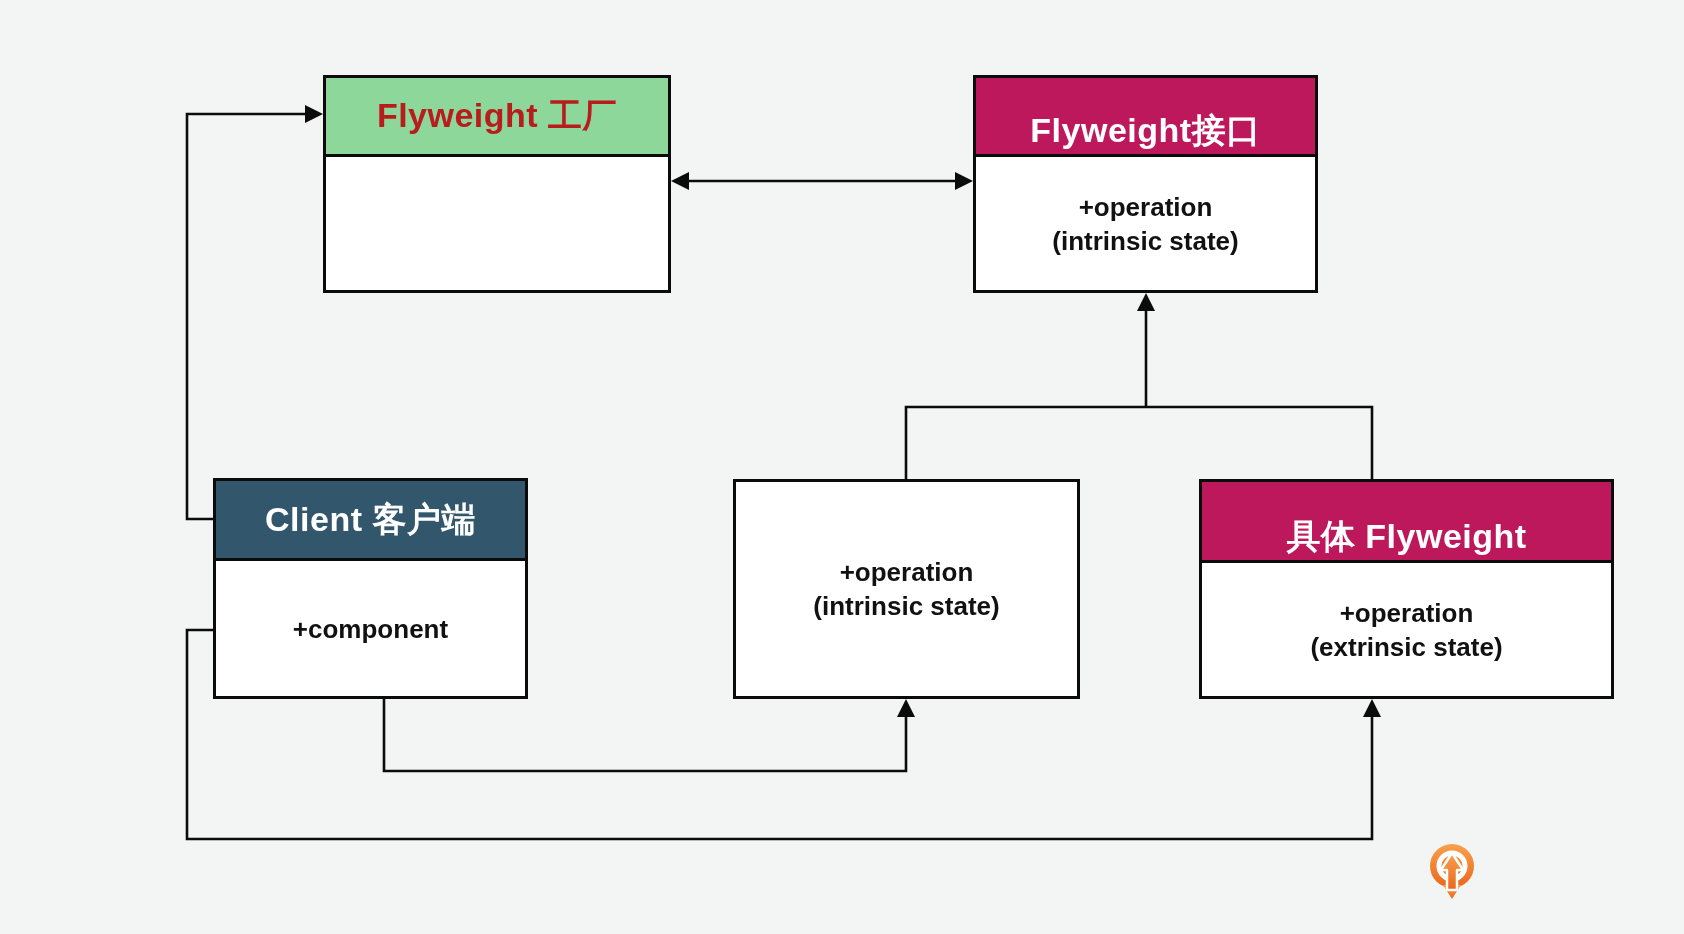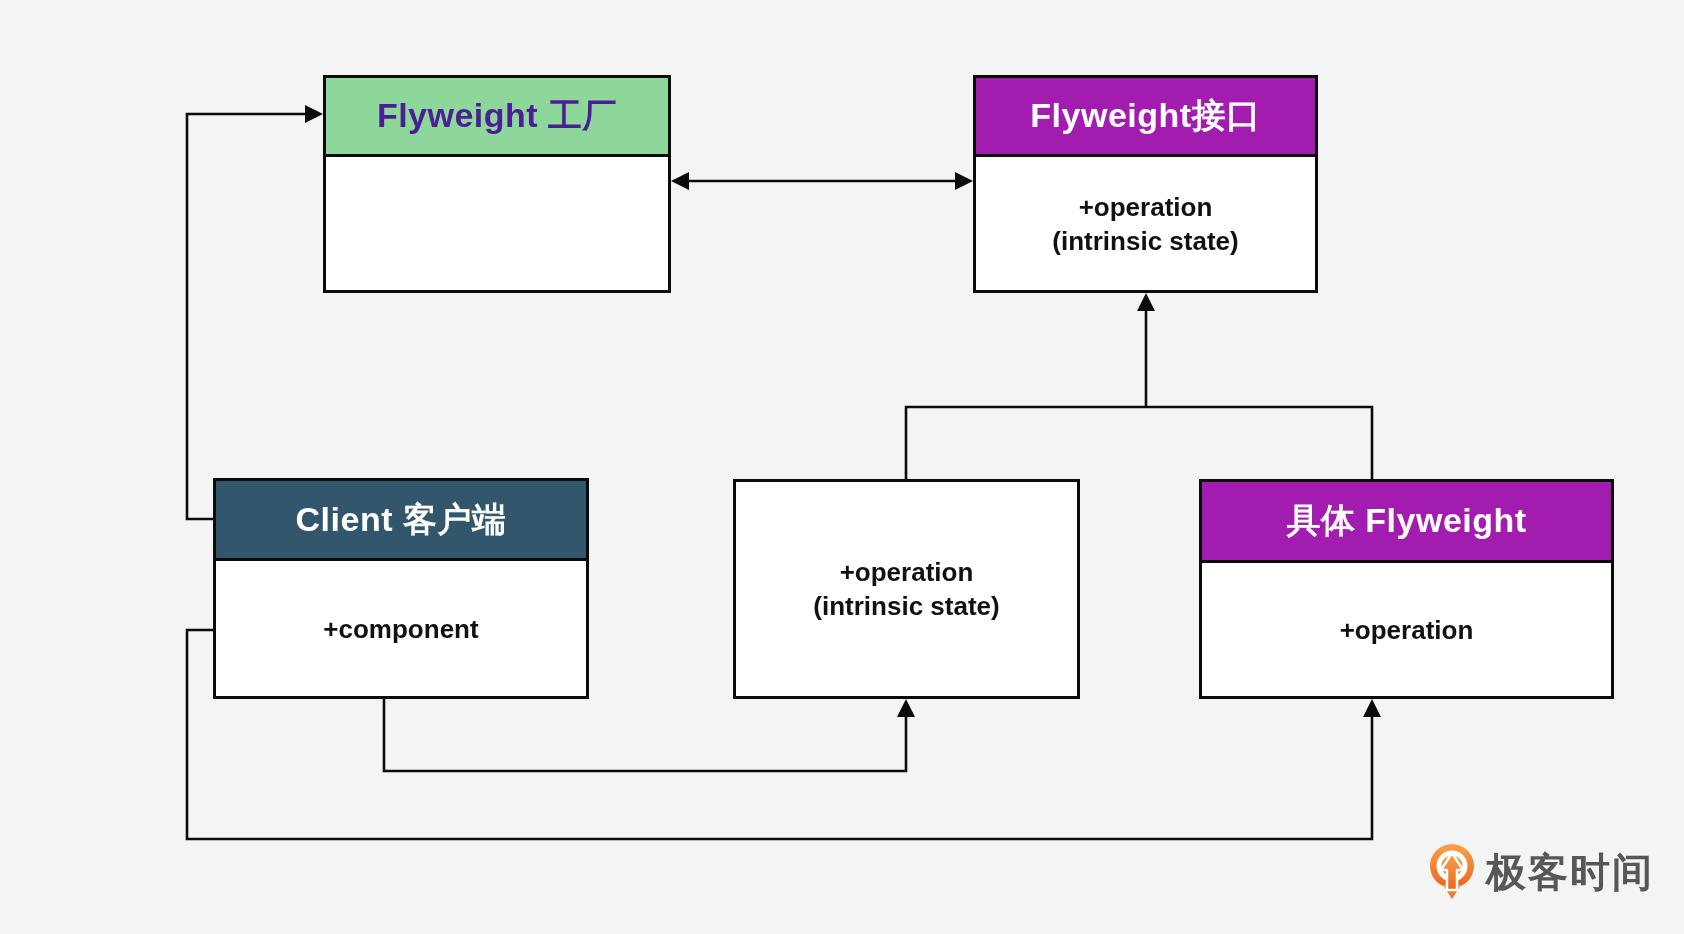--- a/index.html
+++ b/index.html
@@ -13,22 +13,22 @@
   .box{
     position:absolute;z-index:2;box-sizing:border-box;
     border:3px solid #0b0b0b;background:#ffffff;
     display:flex;flex-direction:column;
   }
   .hd{
     box-sizing:border-box;border-bottom:3px solid #0b0b0b;
     display:flex;align-items:center;justify-content:center;
     font-size:34px;font-weight:700;letter-spacing:.5px;
   }
-  .hd.green{background:#8ed79b;color:#4c1d95;}
-  .hd.teal{background:#a21caf;color:#ffffff;}
+  .hd.green{background:#8ed79b;color:#b91c1c;}
+  .hd.teal{background:#be185d;color:#ffffff;align-items:flex-end;}
   .hd.dark{background:#32566b;color:#ffffff;}
   .bd{
     flex:1;display:flex;flex-direction:column;align-items:center;justify-content:center;
     font-size:26px;font-weight:700;color:#111;line-height:34px;text-align:center;
   }
   .logo{
     position:absolute;z-index:2;left:1428px;top:842px;width:230px;height:60px;
     display:flex;align-items:center;gap:10px;
   }
   .logo-text{
@@ -73,21 +73,21 @@
   <div class="box" style="left:973px;top:75px;width:345px;height:218px">
     <div class="hd teal" style="height:79px">
       <span>Flyweight接口</span>
     </div>
     <div class="bd">
       <span>+operation</span>
       <span>(intrinsic state)</span>
     </div>
   </div>
 
-  <div class="box" style="left:213px;top:478px;width:376px;height:221px">
+  <div class="box" style="left:213px;top:478px;width:315px;height:221px">
     <div class="hd dark" style="height:80px">
       <span>Client 客户端</span>
     </div>
     <div class="bd">
       <span>+component</span>
     </div>
   </div>
 
   <div class="box" style="left:733px;top:479px;width:347px;height:220px">
     <div class="bd">
@@ -95,32 +95,32 @@
       <span>(intrinsic state)</span>
     </div>
   </div>
 
   <div class="box" style="left:1199px;top:479px;width:415px;height:220px">
     <div class="hd teal" style="height:81px">
       <span>具体 Flyweight</span>
     </div>
     <div class="bd">
       <span>+operation</span>
+      <span>(extrinsic state)</span>
     </div>
   </div>
 
   <div class="logo">
     <svg width="48" height="58" viewBox="0 0 48 58">
       <defs>
         <linearGradient id="og" x1="0" y1="0" x2="0" y2="1">
           <stop offset="0" stop-color="#f7a14d"></stop>
           <stop offset="1" stop-color="#ea671c"></stop>
         </linearGradient>
       </defs>
       <circle cx="24" cy="23" r="22" fill="url(#og)"></circle>
       <polygon points="15,42 33,42 24,56" fill="url(#og)"></polygon>
       <circle cx="24" cy="23" r="13" fill="none" stroke="#ffffff" stroke-width="5"></circle>
       <path d="M24 10 L35 27 L29 27 L29 47 L19 47 L19 27 L13 27 Z" fill="url(#og)" stroke="#ffffff" stroke-width="2.5" stroke-linejoin="round"></path>
     </svg>
-    <span class="logo-text">极客时间</span>
   </div>
 
 </div>
 
 </body></html>

